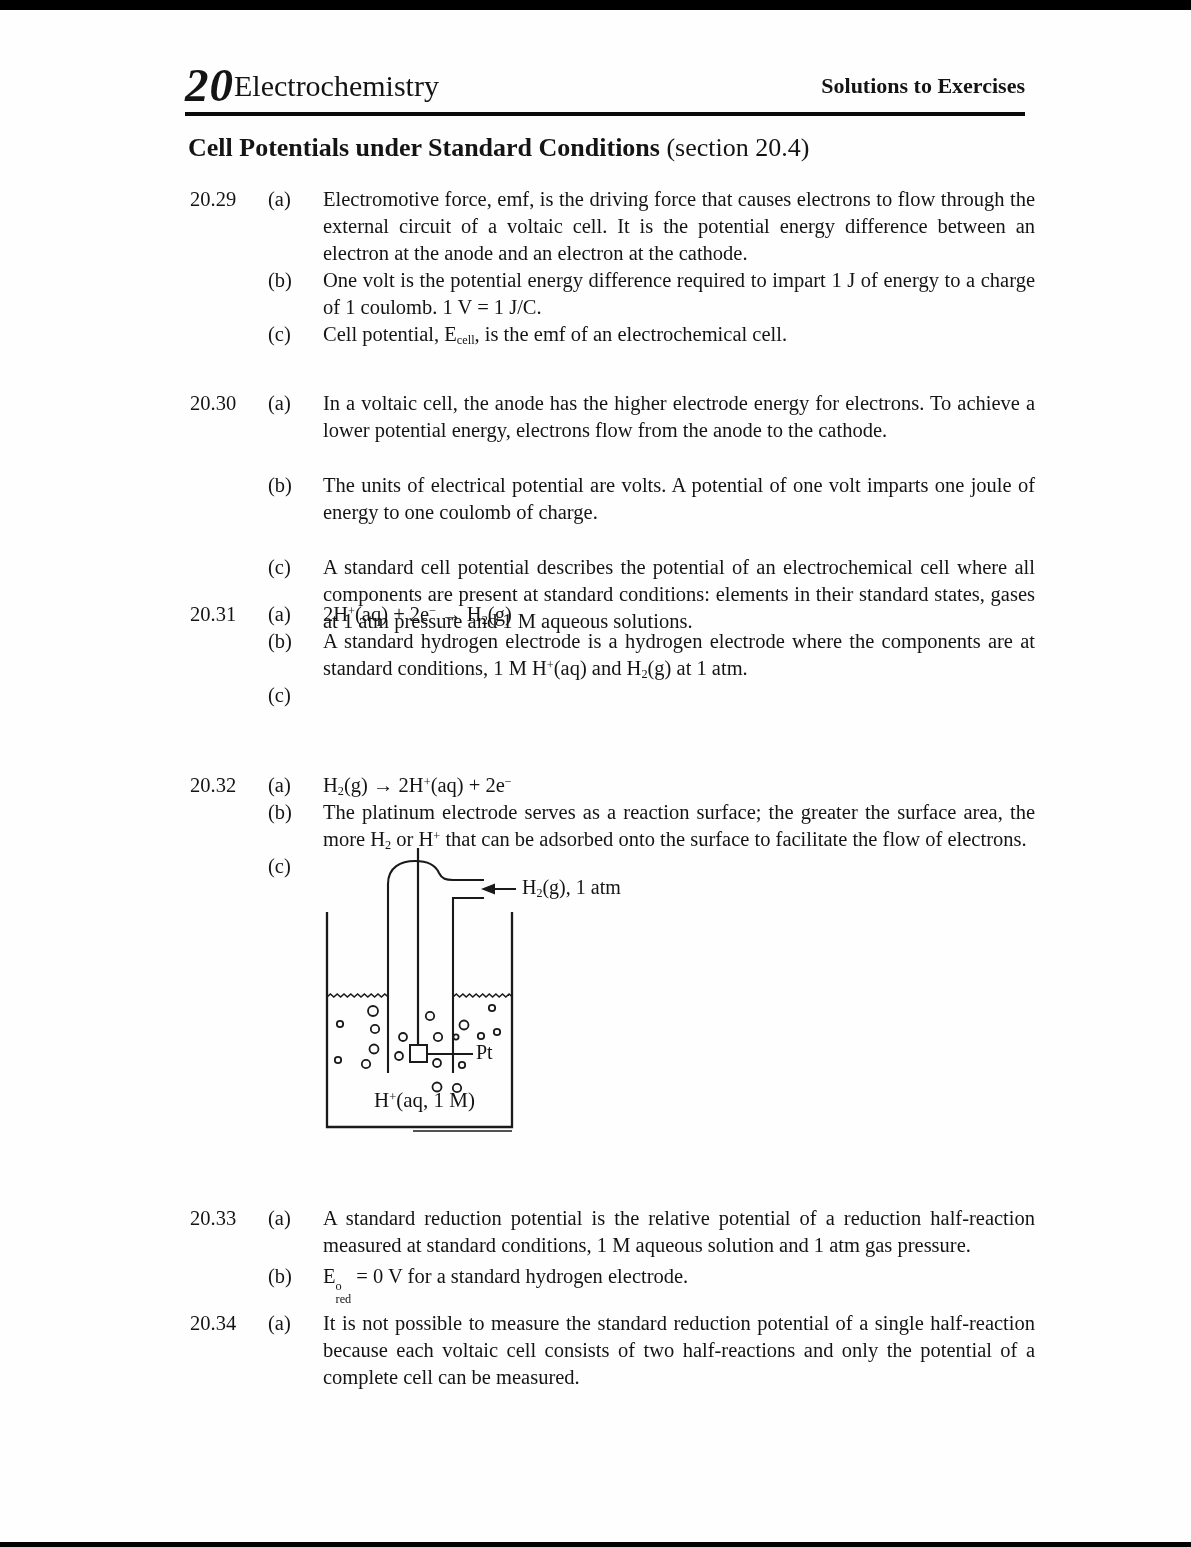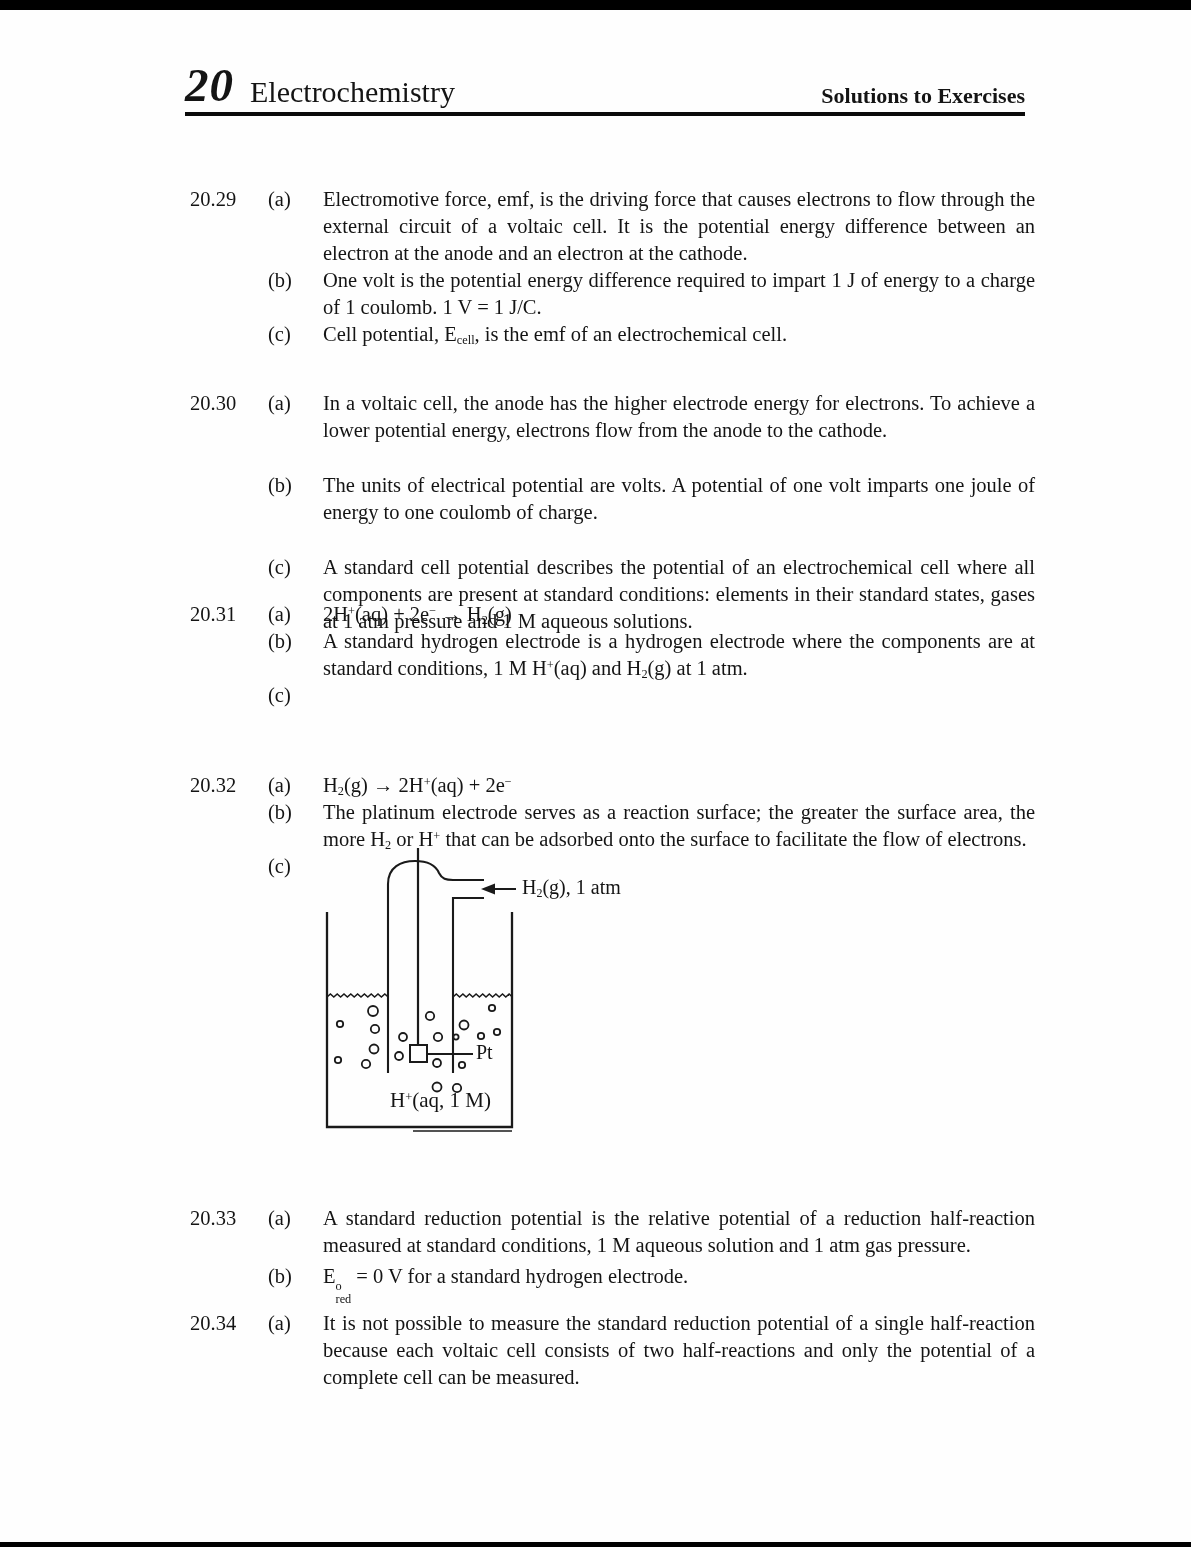--- a/index.html
+++ b/index.html
@@ -7,24 +7,24 @@
     position:relative;width:1191px;height:1547px;background:#fefefe;
     font-family:"Liberation Serif","DejaVu Serif",serif;color:#141414;
     overflow:hidden;margin:0 auto;
   }
   .scanbar{position:absolute;left:0;width:100%;background:#000;}
   .scanbar.top{top:0;height:10px;}
   .scanbar.bottom{top:1542px;height:5px;}
 
   .pageheader{
     position:absolute;left:185px;top:62px;width:840px;
-    display:flex;align-items:flex-end;
+    display:flex;align-items:center;
   }
   .chnum{font-size:47px;font-weight:bold;font-style:italic;line-height:1;letter-spacing:1px;}
-  .chtitle{font-size:30px;margin-left:16px;}
+  .chtitle{font-size:30px;}
   .chright{margin-left:auto;font-size:22px;font-weight:bold;}
   .headrule{position:absolute;left:185px;top:112px;width:840px;height:4px;background:#0a0a0a;}
 
   .sectiontitle{position:absolute;left:188px;top:133px;font-size:26px;white-space:nowrap;}
   .sectiontitle .st-bold{font-weight:bold;}
 
   .problem{
     position:absolute;left:190px;width:845px;
     display:grid;grid-template-columns:78px 55px 1fr;
     font-size:20.5px;line-height:27px;
@@ -37,21 +37,21 @@
   sup{font-size:0.6em;line-height:0;vertical-align:0.5em;}
   sub{font-size:0.6em;line-height:0;vertical-align:-0.25em;}
   .ss{display:inline-flex;flex-direction:column;align-items:flex-start;
       vertical-align:-0.55em;font-size:0.6em;line-height:1.05;}
 
   .diagram{position:relative;width:380px;height:302px;margin:-13px 0 0 -5px;}
   .diagram svg{position:absolute;left:0;top:0;}
   .dlabel{position:absolute;font-size:20px;white-space:nowrap;line-height:22px;}
   .dlabel.gas{left:204px;top:36px;}
   .dlabel.pt{left:158px;top:201px;}
-  .dlabel.sol{left:72px;top:249px;font-size:21px;}
+  .dlabel.sol{left:56px;top:249px;font-size:21px;}
 
   .pagenumber{
     position:absolute;left:185px;top:1433px;width:840px;
     text-align:center;font-size:23px;font-weight:bold;
   }
 </style>
 </head>
 <body>
 
 <div class="page">
@@ -59,20 +59,23 @@
   <div class="scanbar top"></div>
   <div class="scanbar bottom"></div>
 
   <div class="pageheader">
     <span class="chnum">20</span>
     <span class="chtitle">Electrochemistry</span>
     <span class="chright">Solutions to Exercises</span>
   </div>
   <div class="headrule"></div>
 
+  <div class="sectiontitle">
+    <span class="st-bold">Cell Potentials under Standard Conditions</span><span> (section 20.4)</span>
+  </div>
 
   <div class="problem" style="top:186px">
     <div class="pnum">20.29</div>
     <div class="plabel">(a)</div>
     <div class="pbody"><span class="it">Electromotive force</span><span>, emf, is the driving force that causes electrons to flow through the external circuit of a voltaic cell. It is the potential energy difference between an electron at the anode and an electron at the cathode.</span></div>
     <div class="pnum"></div>
     <div class="plabel">(b)</div>
     <div class="pbody"><span>One </span><span class="it">volt</span><span> is the potential energy difference required to impart 1 J of energy to a charge of 1 coulomb. 1 V = 1 J/C.</span></div>
     <div class="pnum"></div>
     <div class="plabel">(c)</div>

